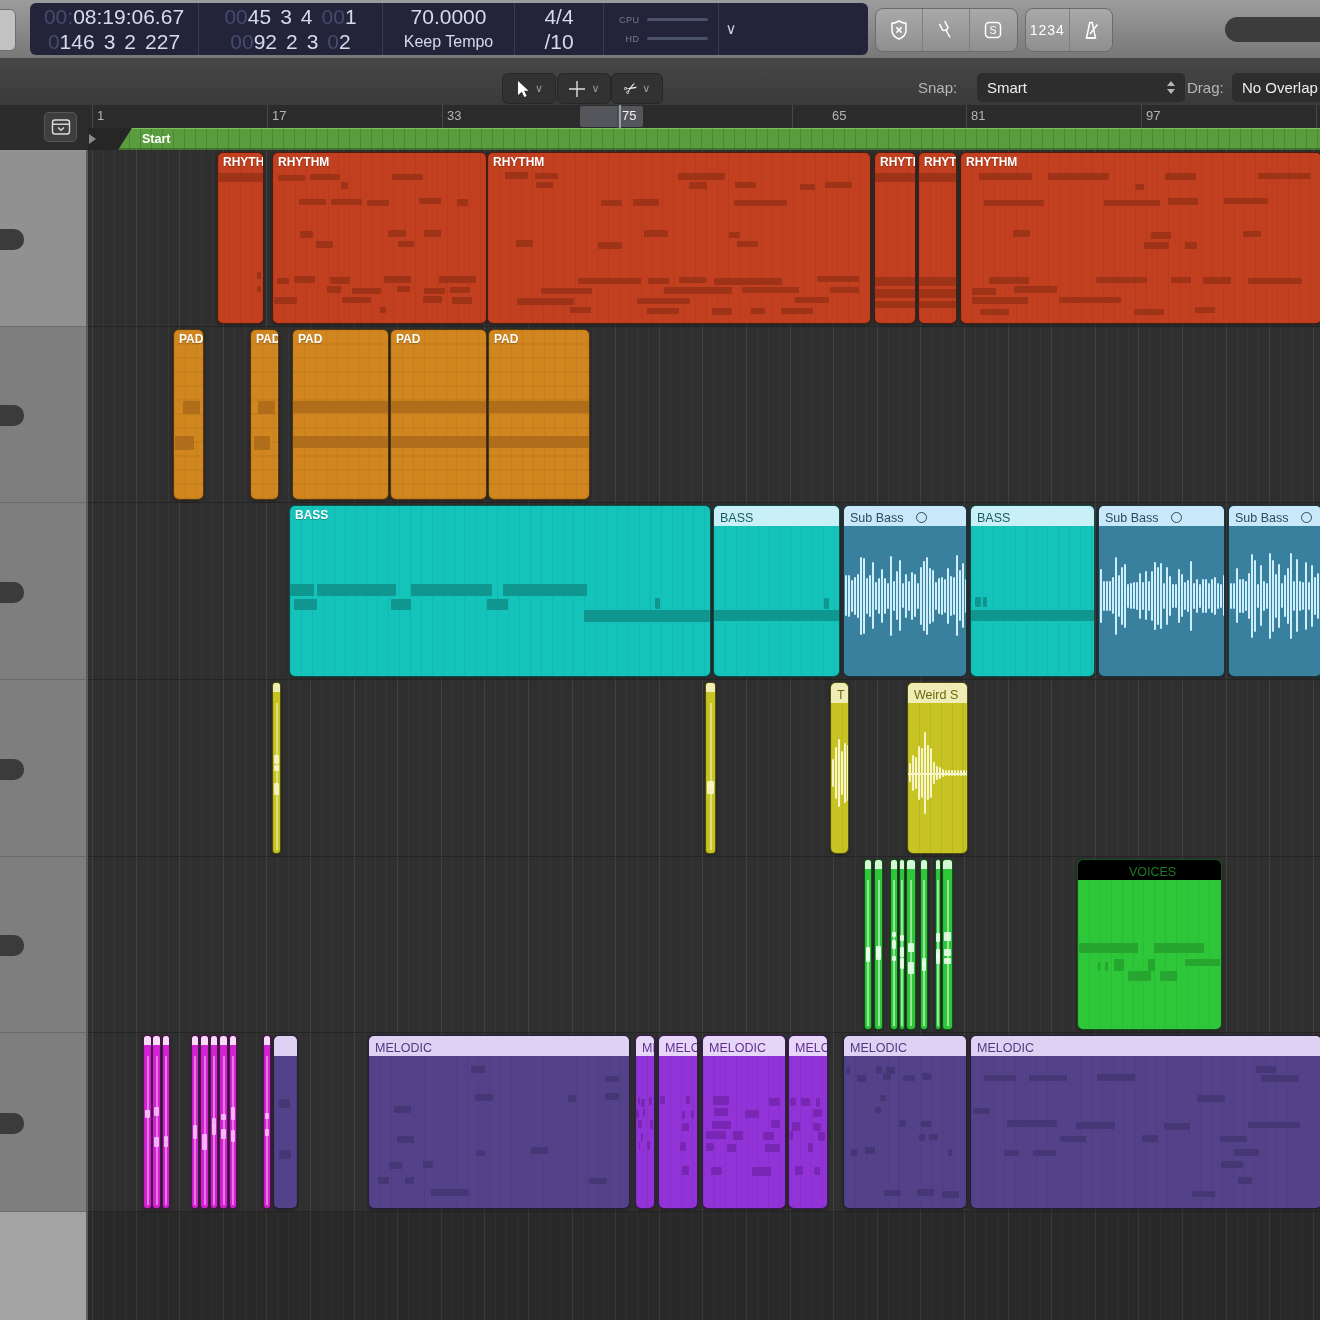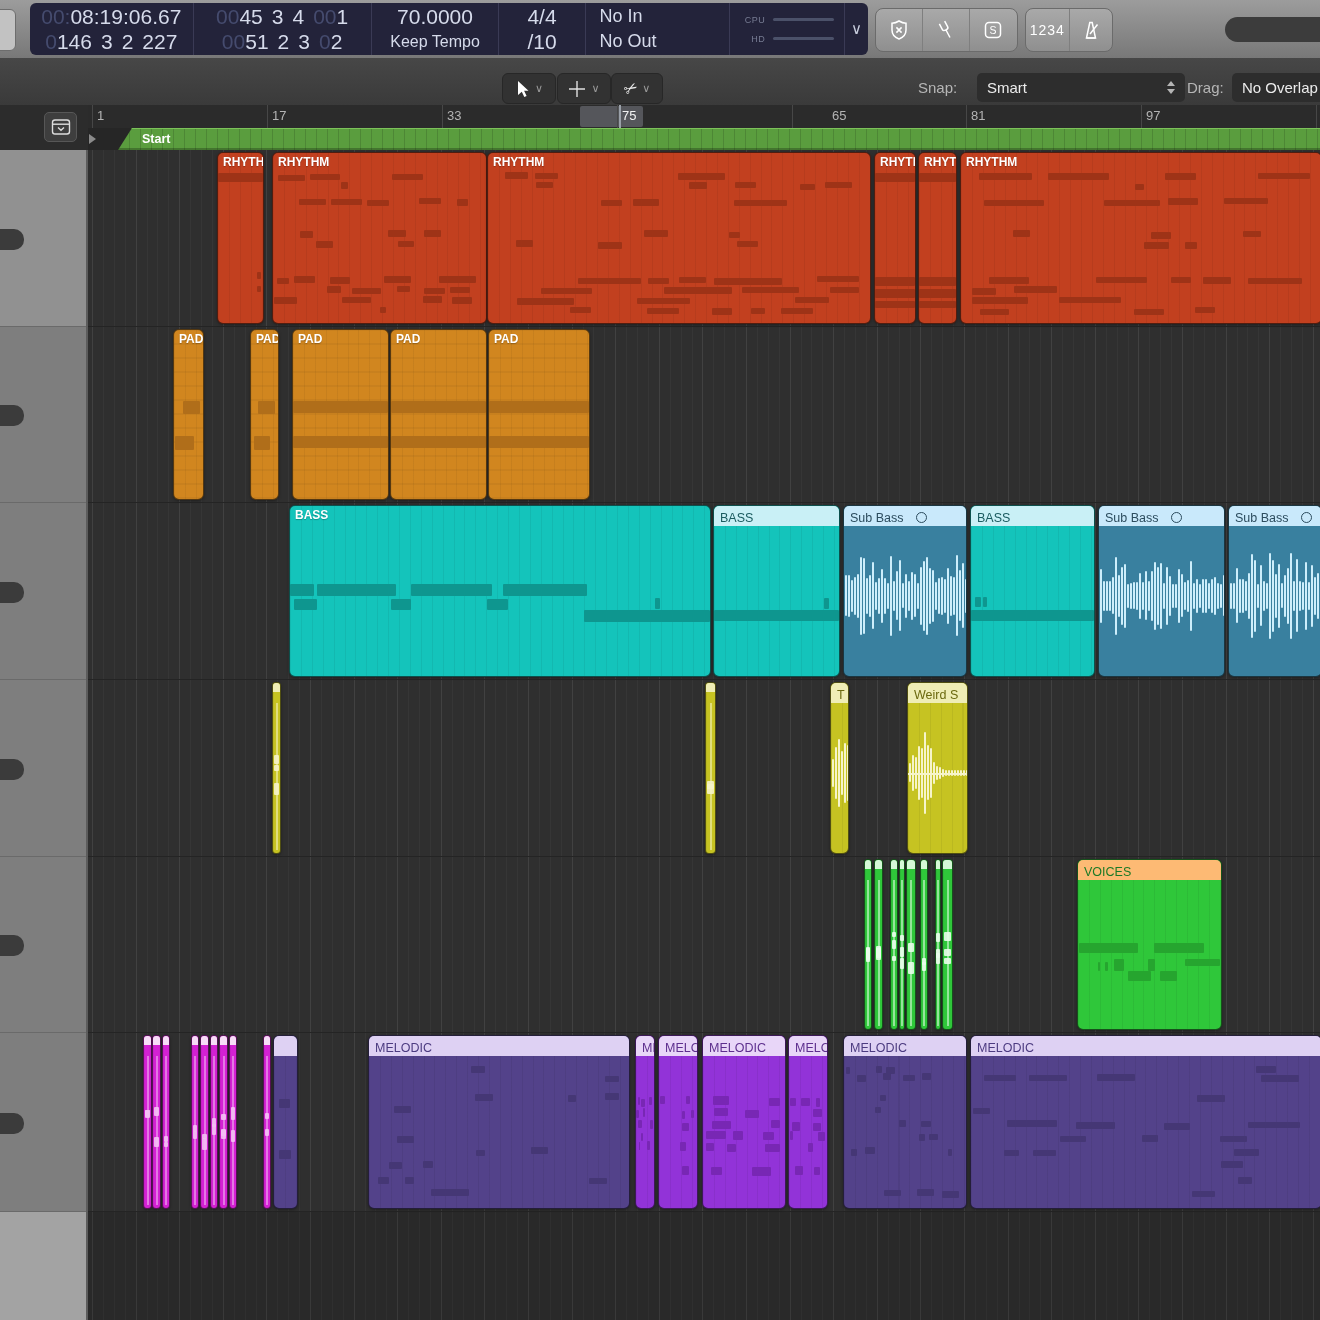--- a/index.html
+++ b/index.html
@@ -110,37 +110,33 @@
           </div>
         </div>
       <div class="cell" style="width:183px" id="lcd-locators">
           <div class="lrow">
             <div class="grp"><span class="dim">00</span><span>45</span></div>
             <div class="grp"><span>3</span></div>
             <div class="grp"><span>4</span></div>
             <div class="grp"><span class="dim">00</span><span>1</span></div>
           </div>
           <div class="lrow">
-            <div class="grp"><span class="dim">00</span><span>51</span></div>
+            <div class="grp"><span class="dim">00</span><span>92</span></div>
             <div class="grp"><span>2</span></div>
             <div class="grp"><span>3</span></div>
             <div class="grp"><span class="dim">0</span><span>2</span></div>
           </div>
         </div>
       <div class="cell" style="width:131px">
         <div class="lrow">70.0000</div>
         <div class="lrow small">Keep Tempo</div>
       </div>
       <div class="cell" style="width:88px">
         <div class="lrow">4/4</div>
         <div class="lrow">/10</div>
-      </div>
-      <div class="cell" style="width:148px">
-        <div class="lrow io">No In</div>
-        <div class="lrow io">No Out</div>
       </div>
       <div class="cell meters" style="width:94px">
         <div class="mrow">
             <span class="mlabel">CPU</span>
             <span class="mbar"></span>
           </div>
         <div class="mrow">
             <span class="mlabel">HD</span>
             <span class="mbar"></span>
           </div>
@@ -735,21 +731,21 @@
       <div class="region sliver" style="left: 854px; top: 709px; width: 11px; height: 171px; background: rgb(47, 199, 58);">
         <div class="rhead" style="height: 9px; background: rgb(212, 248, 214); padding: 0px;"></div>
         <div class="rbody tex" style="top: 9px;">
           <div class="vline" style="left: calc(50% - 1px); background: rgb(233, 253, 235);"></div>
           <div class="n" style="left: 12%; width: 76%; top: 49.7646%; height: 7.25592px; background: rgb(233, 253, 235); opacity: 0.9;"></div>
           <div class="n" style="left: 12%; width: 76%; top: 39.535%; height: 9.1732px; background: rgb(233, 253, 235); opacity: 0.9;"></div>
           <div class="n" style="left: 12%; width: 76%; top: 55.6971%; height: 6.27166px; background: rgb(233, 253, 235); opacity: 0.9;"></div>
         </div>
       </div>
       <div class="region" style="left: 989px; top: 709px; width: 145px; height: 171px; background: rgb(47, 199, 58);">
-        <div class="rhead" style="background: #fdba74; color: rgb(29, 122, 38);">
+        <div class="rhead" style="background: #000000; color: rgb(29, 122, 38); justify-content: center;">
           <span>VOICES</span>
         </div>
         <div class="rbody tex" style="top: 20px;">
           <div class="n" style="left: 1%; top: 42%; width: 41%; height: 7%; background: rgb(38, 165, 47);"></div>
           <div class="n" style="left: 53%; top: 42%; width: 35%; height: 7%; background: rgb(38, 165, 47);"></div>
           <div class="n" style="left: 14%; top: 55%; width: 1.5%; height: 6%; background: rgb(38, 165, 47);"></div>
           <div class="n" style="left: 19%; top: 55%; width: 2%; height: 6%; background: rgb(38, 165, 47);"></div>
           <div class="n" style="left: 25%; top: 53%; width: 7%; height: 8%; background: rgb(38, 165, 47);"></div>
           <div class="n" style="left: 49%; top: 53%; width: 5%; height: 8%; background: rgb(38, 165, 47);"></div>
           <div class="n" style="left: 75%; top: 53%; width: 24%; height: 5%; background: rgb(38, 165, 47);"></div>

